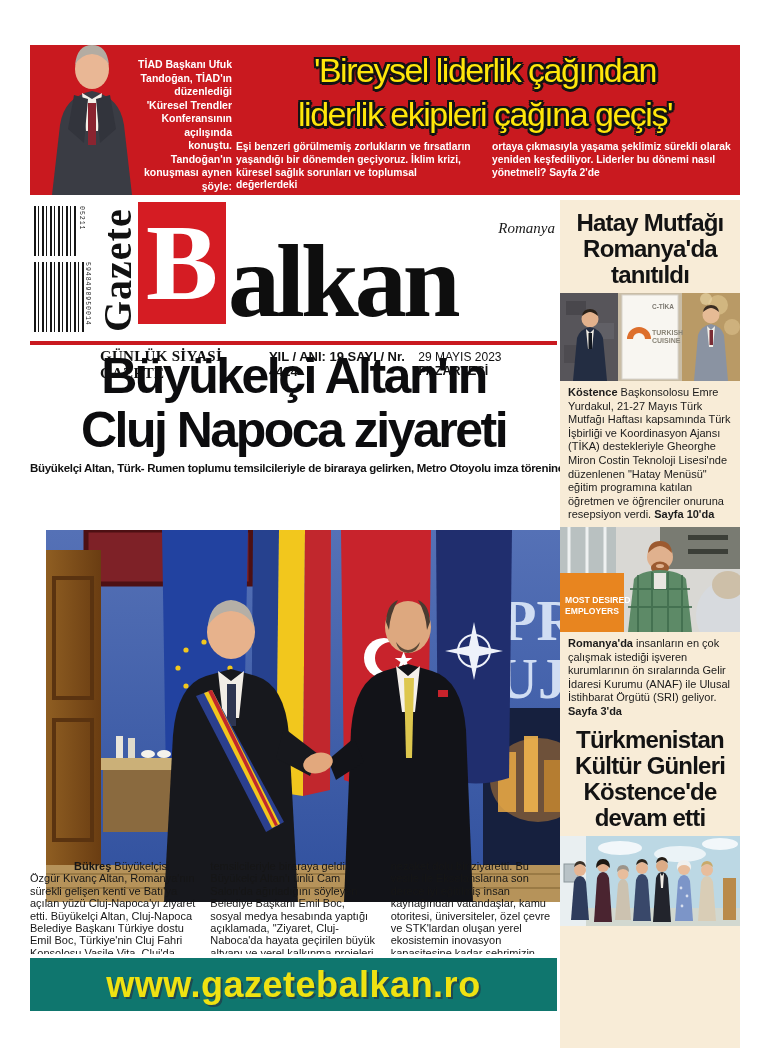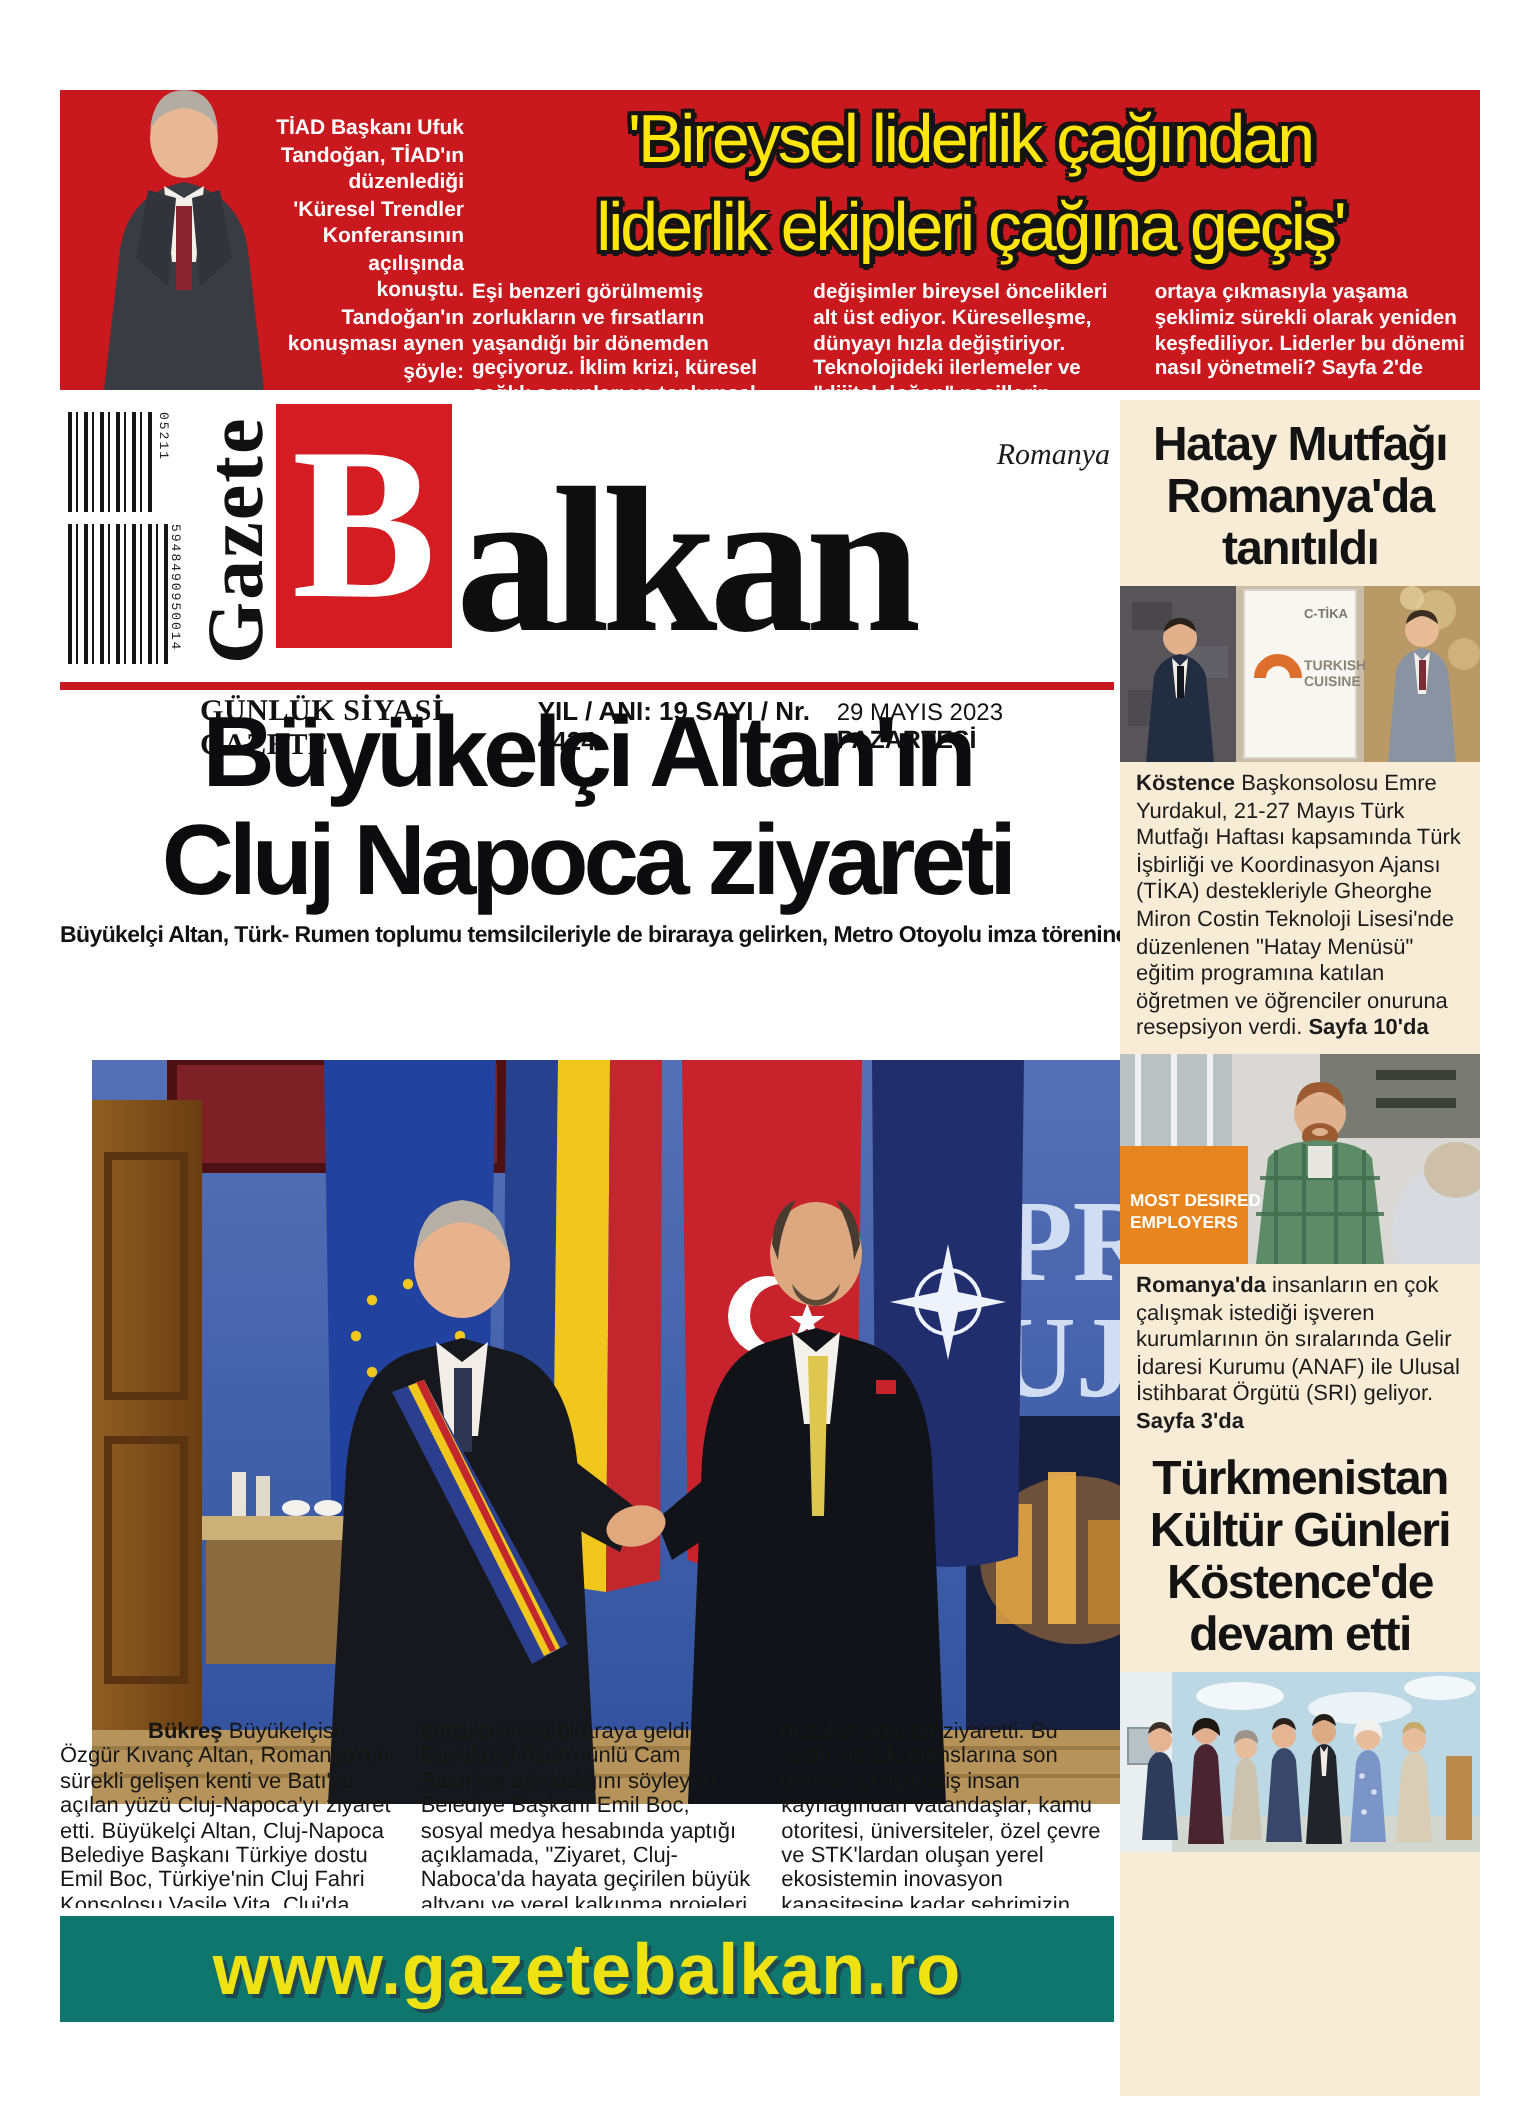--- a/index.html
+++ b/index.html
@@ -77,21 +77,20 @@
         <path d="M66,62 L52,66 L56,110 L72,96 Z" fill="#32343c"></path>
       </svg>
     </div>
     <div class="banner-caption">TİAD Başkanı Ufuk Tandoğan, TİAD'ın düzenlediği 'Küresel Trendler Konferansının açılışında konuştu. Tandoğan'ın konuşması aynen şöyle:</div>
     <div class="banner-headline">
       <div class="hl">'Bireysel liderlik çağından</div>
       <div class="hl">liderlik ekipleri çağına geçiş'</div>
     </div>
     <div class="banner-cols">
       <div class="banner-col">Eşi benzeri görülmemiş zorlukların ve fırsatların yaşandığı bir dönemden geçiyoruz. İklim krizi, küresel sağlık sorunları ve toplumsal değerlerdeki</div>
-      <div class="banner-col">değişimler bireysel öncelikleri alt üst ediyor. Küreselleşme, dünyayı hızla değiştiriyor. Teknolojideki ilerlemeler ve "dijital doğan" nesillerin</div>
       <div class="banner-col">ortaya çıkmasıyla yaşama şeklimiz sürekli olarak yeniden keşfediliyor. Liderler bu dönemi nasıl yönetmeli? Sayfa 2'de</div>
     </div>
   </div>
 
   <div class="masthead">
     <div class="barcode-wrap">
       <div class="barcode bc-small">
         <div class="bars"></div>
         <div class="bc-digits">05211</div>
       </div>

